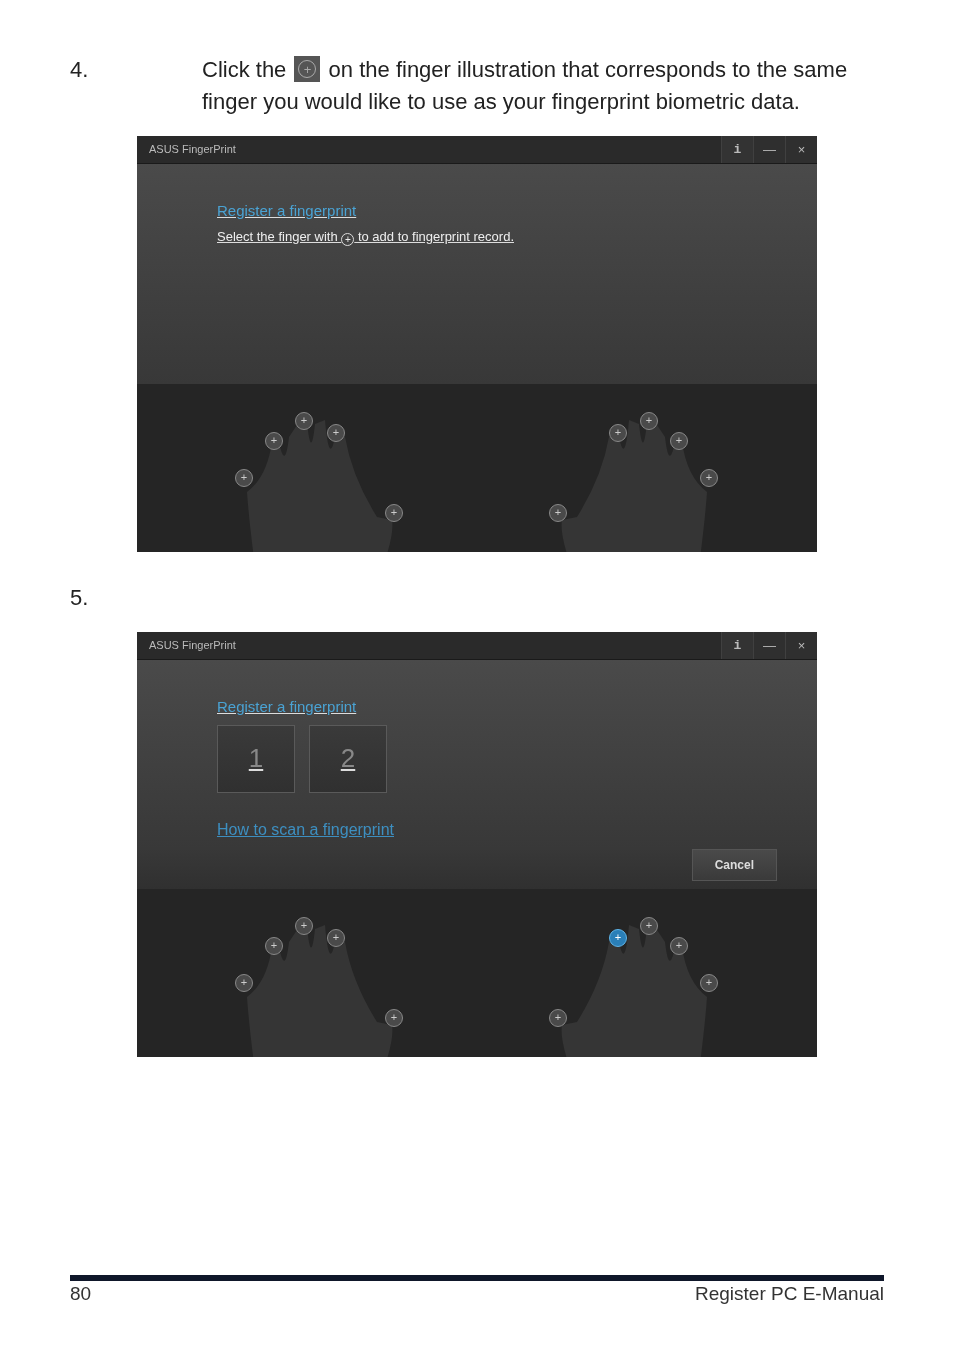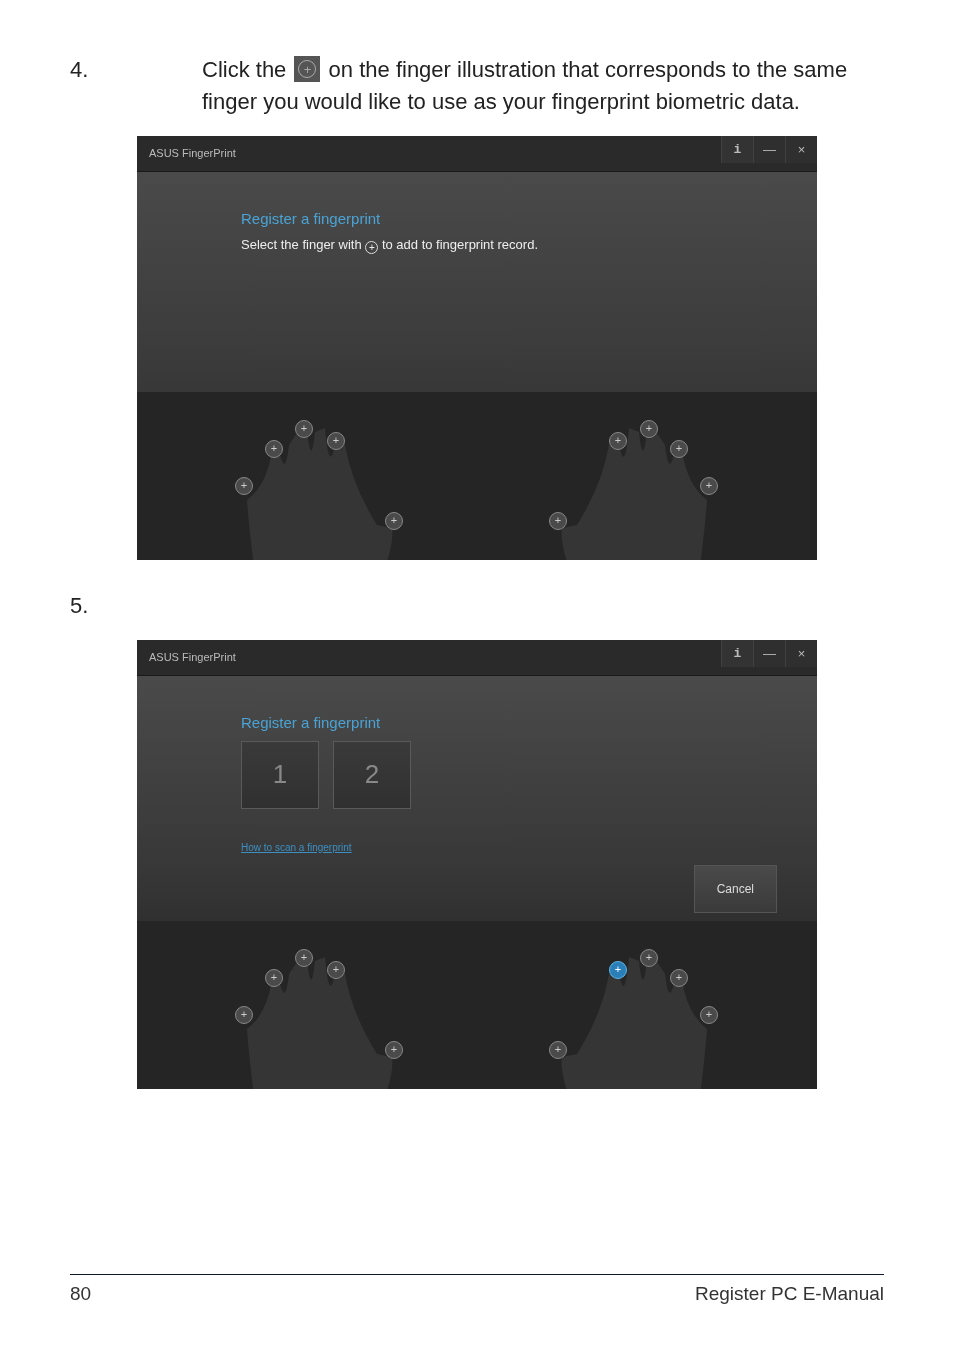--- a/index.html
+++ b/index.html
@@ -50,21 +50,21 @@
   }
   .screenshot {
     margin: 18px auto 30px auto;
     width: 680px;
     background: linear-gradient(#3e3e3e 0%, #2d2d2d 50%, #252525 100%);
     position: relative;
     font-family: "Segoe UI", Arial, sans-serif;
     color: #ddd;
   }
   .titlebar {
-    height: 36px;
+    height: 28px;
     background: #2a2a2a;
     display: flex;
     align-items: center;
     padding-left: 12px;
     font-size: 11px;
     color: #bbb;
     border-bottom: 1px solid #1a1a1a;
   }
   .titlebar-controls {
     position: absolute;
@@ -75,23 +75,24 @@
   .tb-btn {
     width: 32px;
     display: flex; align-items: center; justify-content: center;
     border-left: 1px solid #404040;
     color: #bbb;
     font-size: 13px;
     background: #2f2f2f;
   }
   .tb-btn.info { font-family: "Courier New", monospace; font-weight: bold; background: #333; }
   .upper {
-    padding: 38px 50px 10px 104px;
+    padding: 38px 50px 10px 80px;
     min-height: 220px;
     background: linear-gradient(to bottom, #4a4a4a 0%, #383838 100%);
+    text-decoration: underline;
   }
   .upper2 { min-height: 130px; }
   .reg-title {
     color: #4aa3d4;
     font-size: 15px;
     margin-bottom: 10px;
   }
   .reg-sub {
     color: #eee;
     font-size: 13px;
@@ -114,31 +115,32 @@
   .swipe-box {
     width: 78px; height: 68px;
     border: 1px solid #5a5a5a;
     background: linear-gradient(#3a3a3a,#303030);
     display: flex; align-items: center; justify-content: center;
     color: #888; font-size: 26px; font-weight: 300;
   }
   .howto {
     color: #3d8fc1;
     text-decoration: underline;
-    font-size: 10px;
+    font-size: 16px;
   }
   .cancel-row {
     display:flex; justify-content:flex-end; padding: 0 40px 8px 0; background: linear-gradient(to bottom, #383838, #303030);
   }
   .cancel-btn {
     background: linear-gradient(#4a4a4a,#3a3a3a);
     border: 1px solid #555;
     color: #ddd;
     font-size: 12px;
-    padding: 16px 22px;
+    padding: 8px 22px;
+    font-weight: bold;
   }
   .hands {
     height: 168px;
     background: #252525;
     display: flex;
     justify-content: center;
     gap: 120px;
     overflow: hidden;
     position: relative;
   }
@@ -156,22 +158,22 @@
     border: 1px solid #888;
     display:flex; align-items:center; justify-content:center;
     color:#ccc; font-size: 11px; line-height:1;
   }
   .fp-dot::before { content: "+"; }
   .fp-dot.active { background: #2a7fb8; border-color:#5fb4e8; color:#fff; }
   .footer {
     position: absolute;
     bottom: 40px;
     left: 70px; right: 70px;
-    border-top: 1px solid #0f172a;
-    padding-top: 8px;
+    border-top: 6px solid #0f172a;
+    padding-top: 2px;
     display: flex;
     justify-content: space-between;
     font-size: 19px;
     color: #333;
   }
 </style>
 </head>
 <body>
 
 <div class="page">

